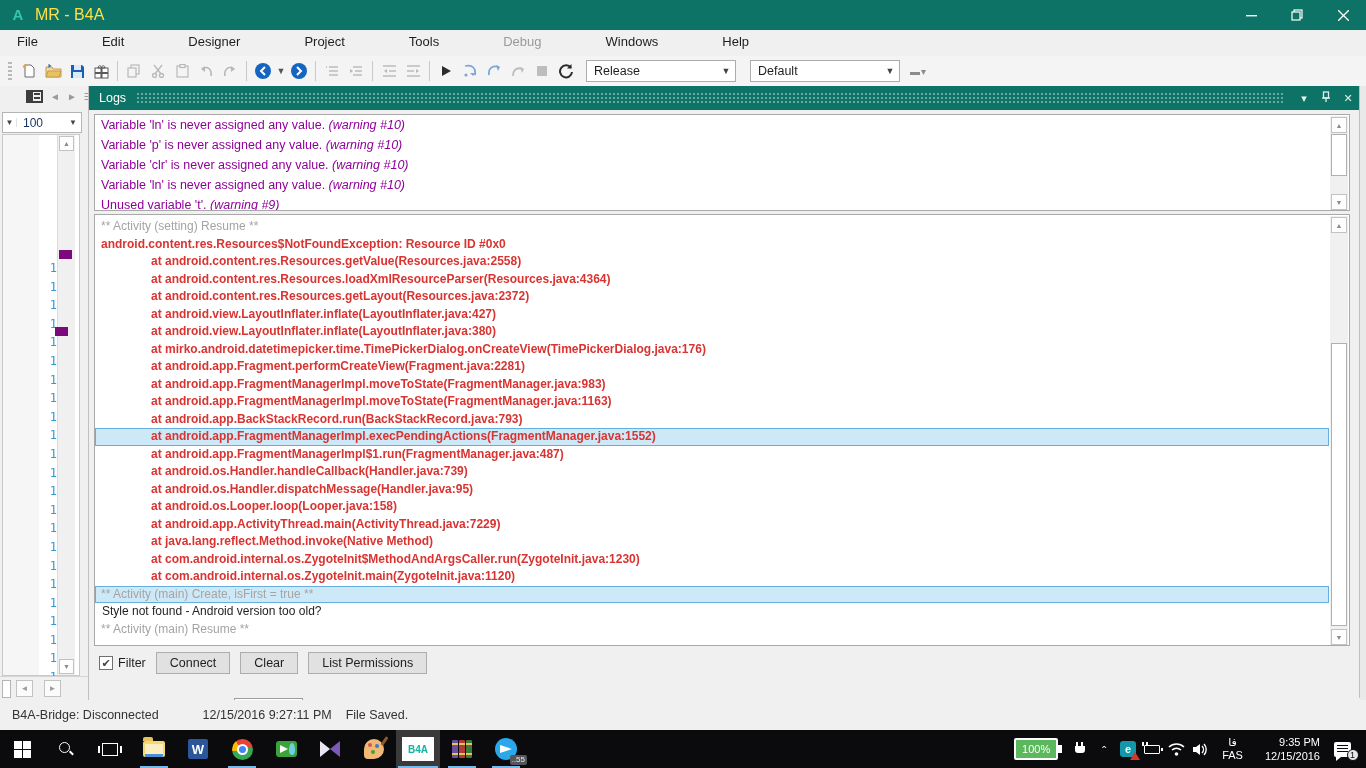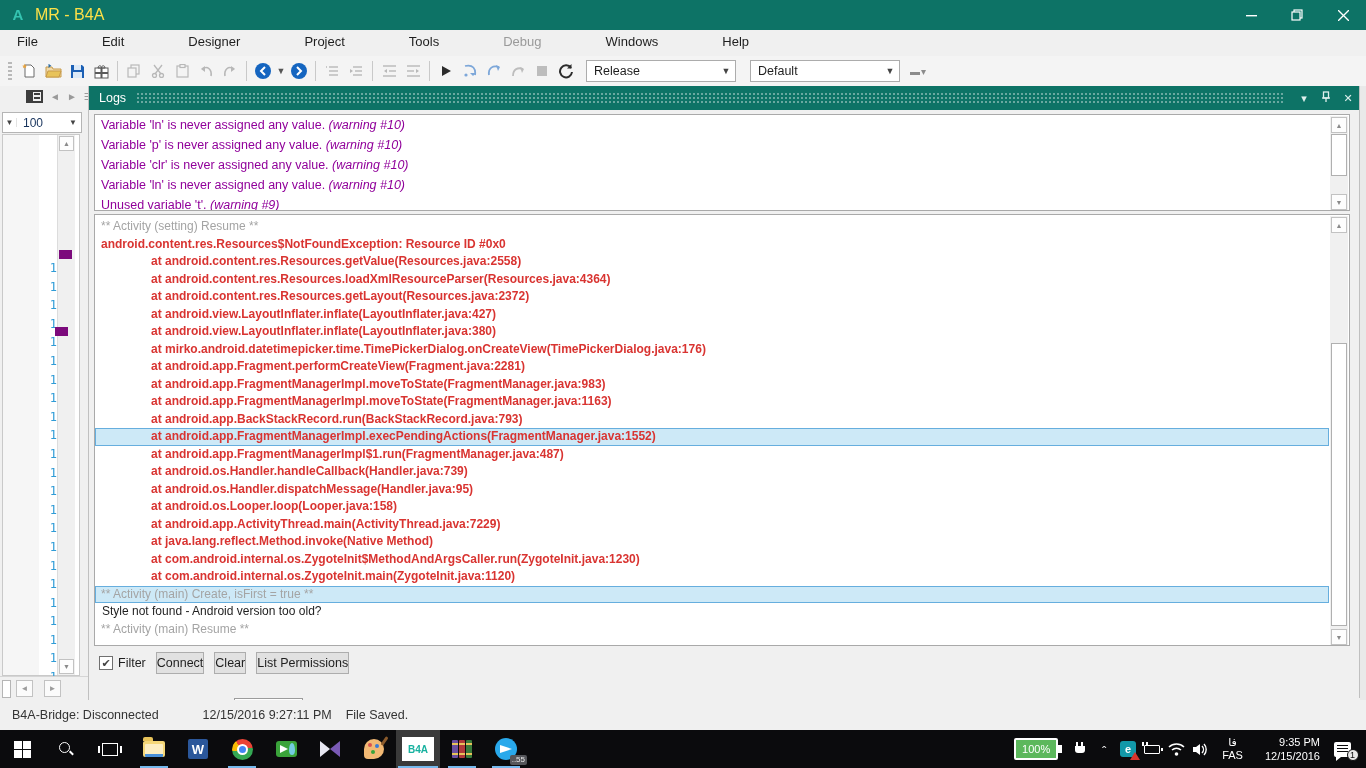--- a/index.html
+++ b/index.html
@@ -98,21 +98,21 @@
   .vscroll { position:absolute; right:1px; top:1px; width:18px; background:#f0f0f0; }
   .vscroll .sb-btn { position:absolute; left:1px; width:16px; height:16px; background:#fdfdfd;
     border:1px solid #c2c2c2; color:#8a8a8a; font-size:7px; text-align:center; line-height:15px; }
   .vscroll .sb-thumb { position:absolute; left:1px; width:16px; background:#fff; border:1px solid #b0b0b0; }
 
   .actions-row { position:absolute; left:10px; top:566px; display:flex; align-items:center; gap:10px; }
   .chk-wrap { display:flex; align-items:center; gap:5px; font-size:12.5px; color:#1e1e1e; }
   .chk-box { width:14px; height:14px; background:#fff; border:1px solid #707070; color:#444;
     font-size:11px; line-height:13px; text-align:center; }
   .push-btn { background:#e1e1e1; border:1px solid #adadad; font-size:12.5px; color:#1e1e1e;
-    padding:3px 0; font-family:inherit; }
+    padding:3px 13px; font-family:inherit; }
 
   .tabs-row { position:absolute; left:0px; top:612px; width:1271px; height:22px; background:#f0f0f0;
     display:flex; align-items:flex-end; padding-left:4px; }
   .tab { display:flex; align-items:center; gap:6px; font-size:12.5px; color:#2b2b2b;
     padding:3px 10px 3px 8px; height:22px; }
   .tab.active { background:#fff; border:1px solid #9c9c9c; border-bottom:none; color:#0d7366; }
   .tab .t-icon { display:inline-flex; width:16px; height:14px; align-items:center; justify-content:center; }
 
   
   .i-book { width:15px; height:12px; border:1.5px solid #3d3d3d; position:relative; background:#fff; }

